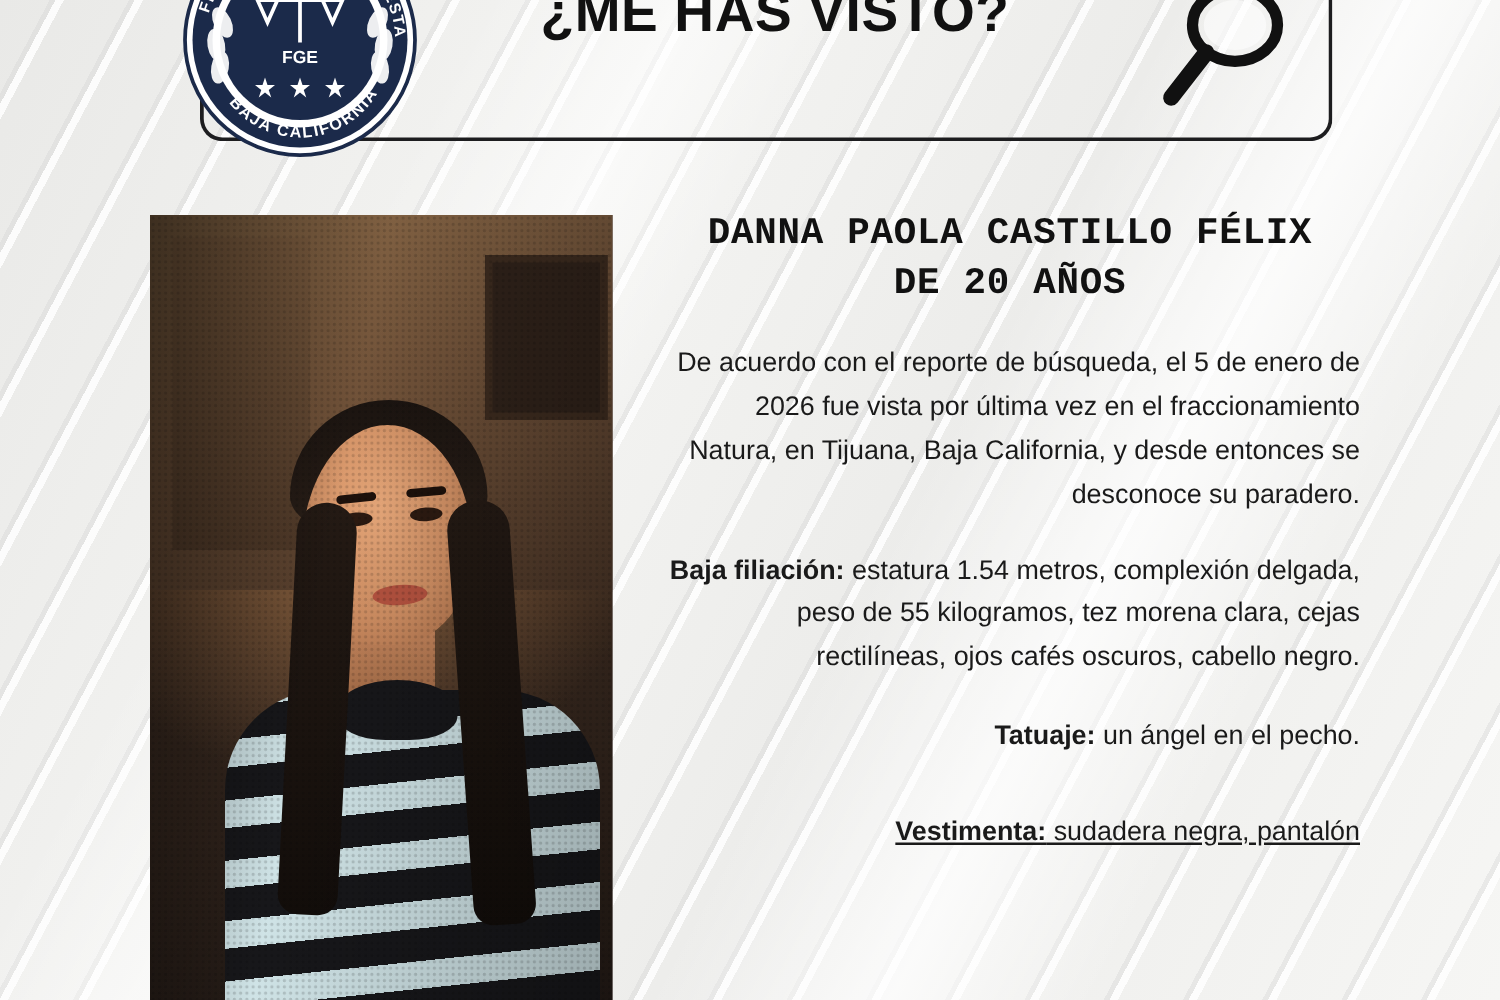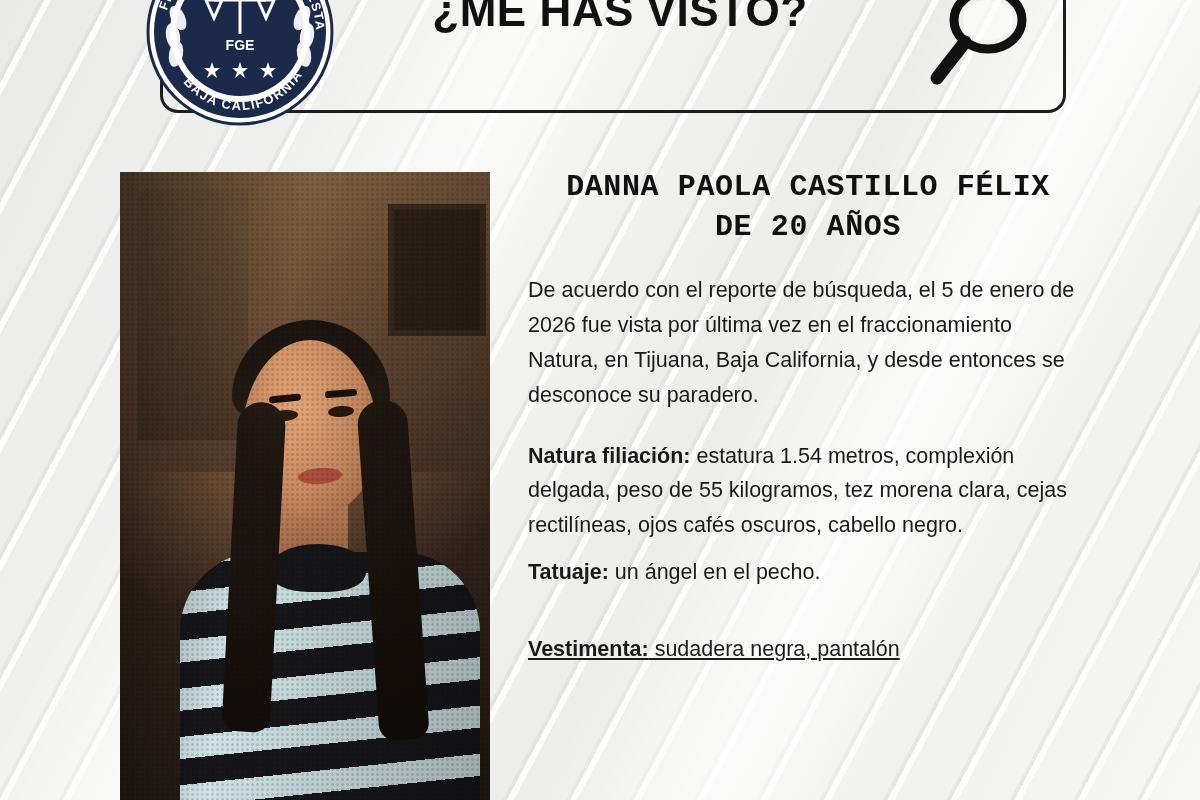--- a/index.html
+++ b/index.html
@@ -213,32 +213,32 @@
     line-height: 1.32;
     letter-spacing: 0.6px;
     color: #111;
     margin: 18px 0 0 0;
     padding: 0 20px;
     font-family: Liberation Mono, monospace;
   }
 
   .para {
     margin: 26px 0 0 0;
-    text-align: left;
+    text-align: right;
     font-size: 21.5px;
     line-height: 1.62;
     color: #1a1a1a;
   }
 
   .para b {
     font-weight: bold;
   }
 
   .para.tattoo {
-    margin-top: 12px;
+    margin-top: 28px;
   }
   .para.clothing {
     margin-top: 42px;
     text-decoration: underline;
   }
 </style>
 </head>
 <body>
 
 <div class="poster">
@@ -318,21 +318,21 @@
       <div class="photo-halftone"></div>
     </div>
   </div>
 
   <div class="info">
     <div class="person-name">DANNA PAOLA CASTILLO FÉLIX DE 20 AÑOS</div>
 
     <p class="para">De acuerdo con el reporte de búsqueda, el 5 de enero de 2026 fue vista por última vez en el fraccionamiento Natura, en Tijuana, Baja California, y desde entonces se desconoce su paradero.</p>
 
     <p class="para">
-      <b>Natura filiación:</b><span> estatura 1.54 metros, complexión delgada, peso de 55 kilogramos, tez morena clara, cejas rectilíneas, ojos cafés oscuros, cabello negro.</span>
+      <b>Baja filiación:</b><span> estatura 1.54 metros, complexión delgada, peso de 55 kilogramos, tez morena clara, cejas rectilíneas, ojos cafés oscuros, cabello negro.</span>
     </p>
 
     <p class="para tattoo">
       <b>Tatuaje:</b><span> un ángel en el pecho.</span>
     </p>
 
     <p class="para clothing">
       <b>Vestimenta:</b><span> sudadera negra, pantalón</span>
     </p>
   </div>

